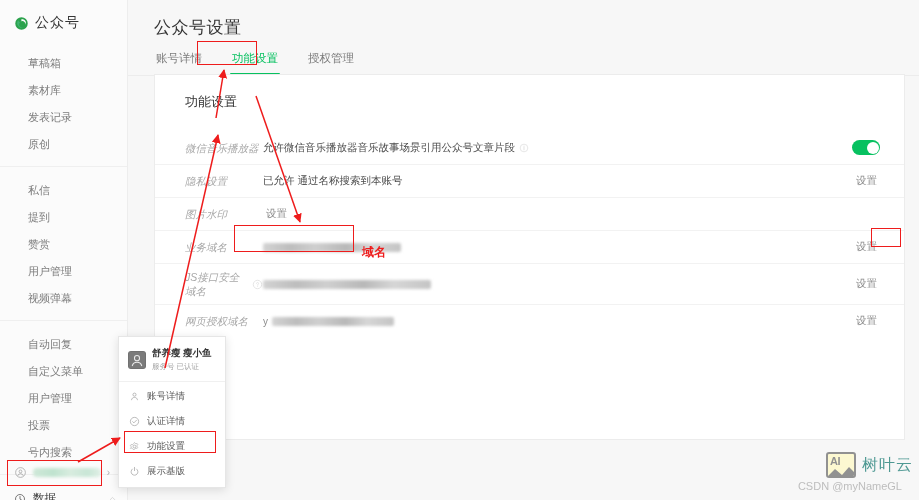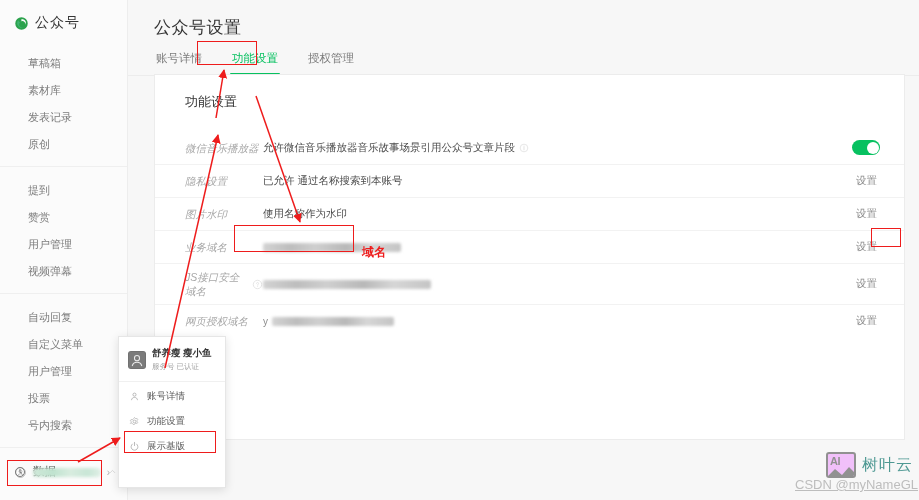--- a/index.html
+++ b/index.html
@@ -143,27 +143,27 @@
   .footer-copy{
     position:absolute;left:56px;top:26px;font-size:8.5px;color:#cacaca;filter:blur(.4px);
   }
 
   
   .watermark{
     position:absolute;right:6px;bottom:22px;display:flex;align-items:center;gap:6px;opacity:.72;
   }
   .wm-icon{
     width:30px;height:26px;border:2.6px solid #6b6b6b;border-radius:3px;
-    position:relative;box-sizing:border-box;overflow:hidden;background:#f0abfc;
+    position:relative;box-sizing:border-box;overflow:hidden;background:#fef9c3;
   }
   .wm-ai{position:absolute;left:2px;top:1px;font-size:11px;font-weight:bold;color:#6b6b6b;letter-spacing:-.5px;}
   .wm-hill{position:absolute;left:-2px;bottom:-2px;width:34px;height:13px;}
   .wm-text{font-size:16px;color:#0f766e;letter-spacing:1px;}
   .wm-csdn{
-    position:absolute;right:1px;bottom:8px;font-size:13px;color:#bdbdbd;text-decoration:underline;
+    position:absolute;right:17px;bottom:8px;font-size:11px;color:#bdbdbd;
   }
 </style>
 </head>
 <body>
 
 <div class="app">
 
   <div class="sidebar">
 
     <div class="logo">
@@ -177,20 +177,21 @@
     <div class="nav">
 
       <div class="nav-group">
         <div class="nav-item">草稿箱</div>
         <div class="nav-item">素材库</div>
         <div class="nav-item">发表记录</div>
         <div class="nav-item">原创</div>
       </div>
 
       <div class="nav-group">
+        <div class="nav-item">私信</div>
         <div class="nav-item">提到</div>
         <div class="nav-item">赞赏</div>
         <div class="nav-item">用户管理</div>
         <div class="nav-item">视频弹幕</div>
       </div>
 
       <div class="nav-group">
         <div class="nav-item">自动回复</div>
         <div class="nav-item">自定义菜单</div>
         <div class="nav-item">用户管理</div>
@@ -261,23 +262,20 @@
           <div class="row-value">
             <span>已允许 通过名称搜索到本账号</span>
           </div>
           <div class="row-action">设置</div>
         </div>
 
         <div class="row">
           <div class="row-label">
             <span class="lbl-txt">图片水印</span>
           </div>
-          <div class="row-value">
-            <span>使用名称作为水印</span>
-          </div>
           <div class="row-action">设置</div>
         </div>
 
         <div class="row">
           <div class="row-label">
             <span class="lbl-txt">业务域名</span>
           </div>
           <div class="row-value">
             <span class="val-blur vb-w1"></span>
           </div>
@@ -333,20 +331,27 @@
     <div class="popup-divider"></div>
 
     <div class="pop-item">
       <svg class="pop-ic" viewBox="0 0 24 24">
         <circle cx="12" cy="8" r="3.4" fill="none" stroke="#6b6b6b" stroke-width="1.6"></circle>
         <path d="M5.5 20c0-3.6 2.9-6 6.5-6s6.5 2.4 6.5 6" fill="none" stroke="#6b6b6b" stroke-width="1.6"></path>
       </svg>
       <span>账号详情</span>
     </div>
 
+    <div class="pop-item">
+      <svg class="pop-ic" viewBox="0 0 24 24">
+        <circle cx="12" cy="12" r="9" fill="none" stroke="#6b6b6b" stroke-width="1.6"></circle>
+        <path d="M8 12.3l2.7 2.7L16.2 9.4" fill="none" stroke="#6b6b6b" stroke-width="1.6" stroke-linecap="round" stroke-linejoin="round"></path>
+      </svg>
+      <span>认证详情</span>
+    </div>
 
     <div class="pop-item">
       <svg class="pop-ic" viewBox="0 0 24 24">
         <circle cx="12" cy="12" r="3.1" fill="none" stroke="#6b6b6b" stroke-width="1.5"></circle>
         <path d="M12 3.2l1.4 2a7.4 7.4 0 0 1 2 .8l2.3-.6 1.5 2.6-1.6 1.7a7.4 7.4 0 0 1 0 2.2l1.6 1.7-1.5 2.6-2.3-.6a7.4 7.4 0 0 1-2 .8l-1.4 2h-3l-1.4-2a7.4 7.4 0 0 1-2-.8l-2.3.6L2.9 16l1.6-1.7a7.4 7.4 0 0 1 0-2.2L2.9 10.4 4.4 7.8l2.3.6a7.4 7.4 0 0 1 2-.8l1.4-2z" fill="none" stroke="#6b6b6b" stroke-width="1.3" stroke-linejoin="round"></path>
       </svg>
       <span>功能设置</span>
     </div>
 
     <div class="pop-item">

